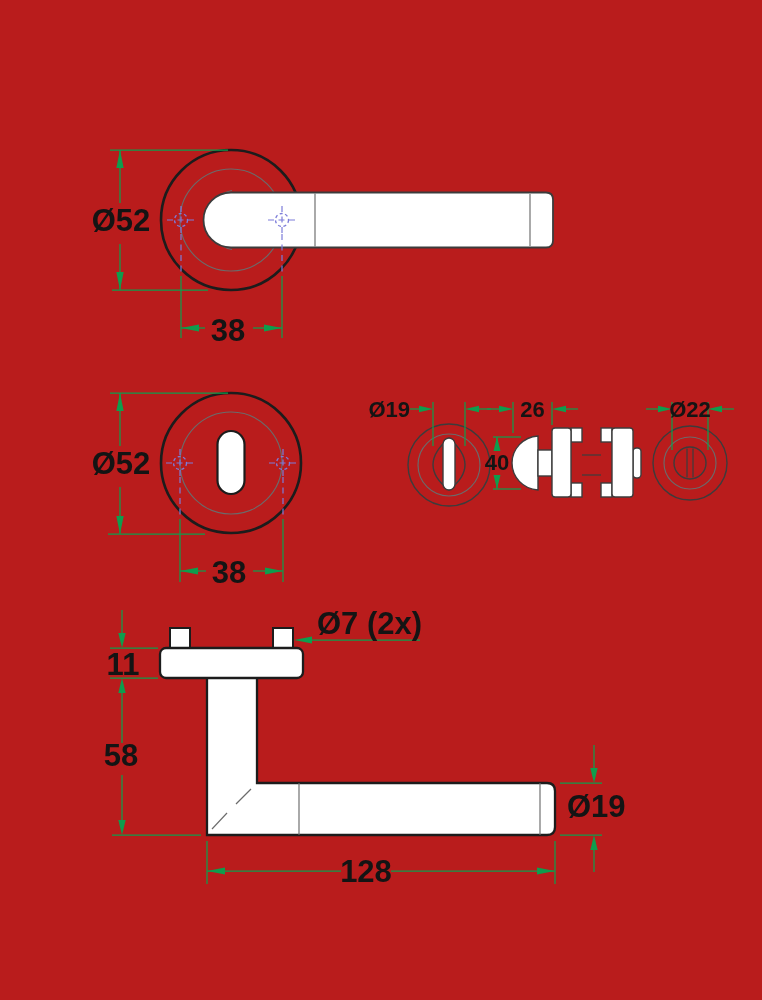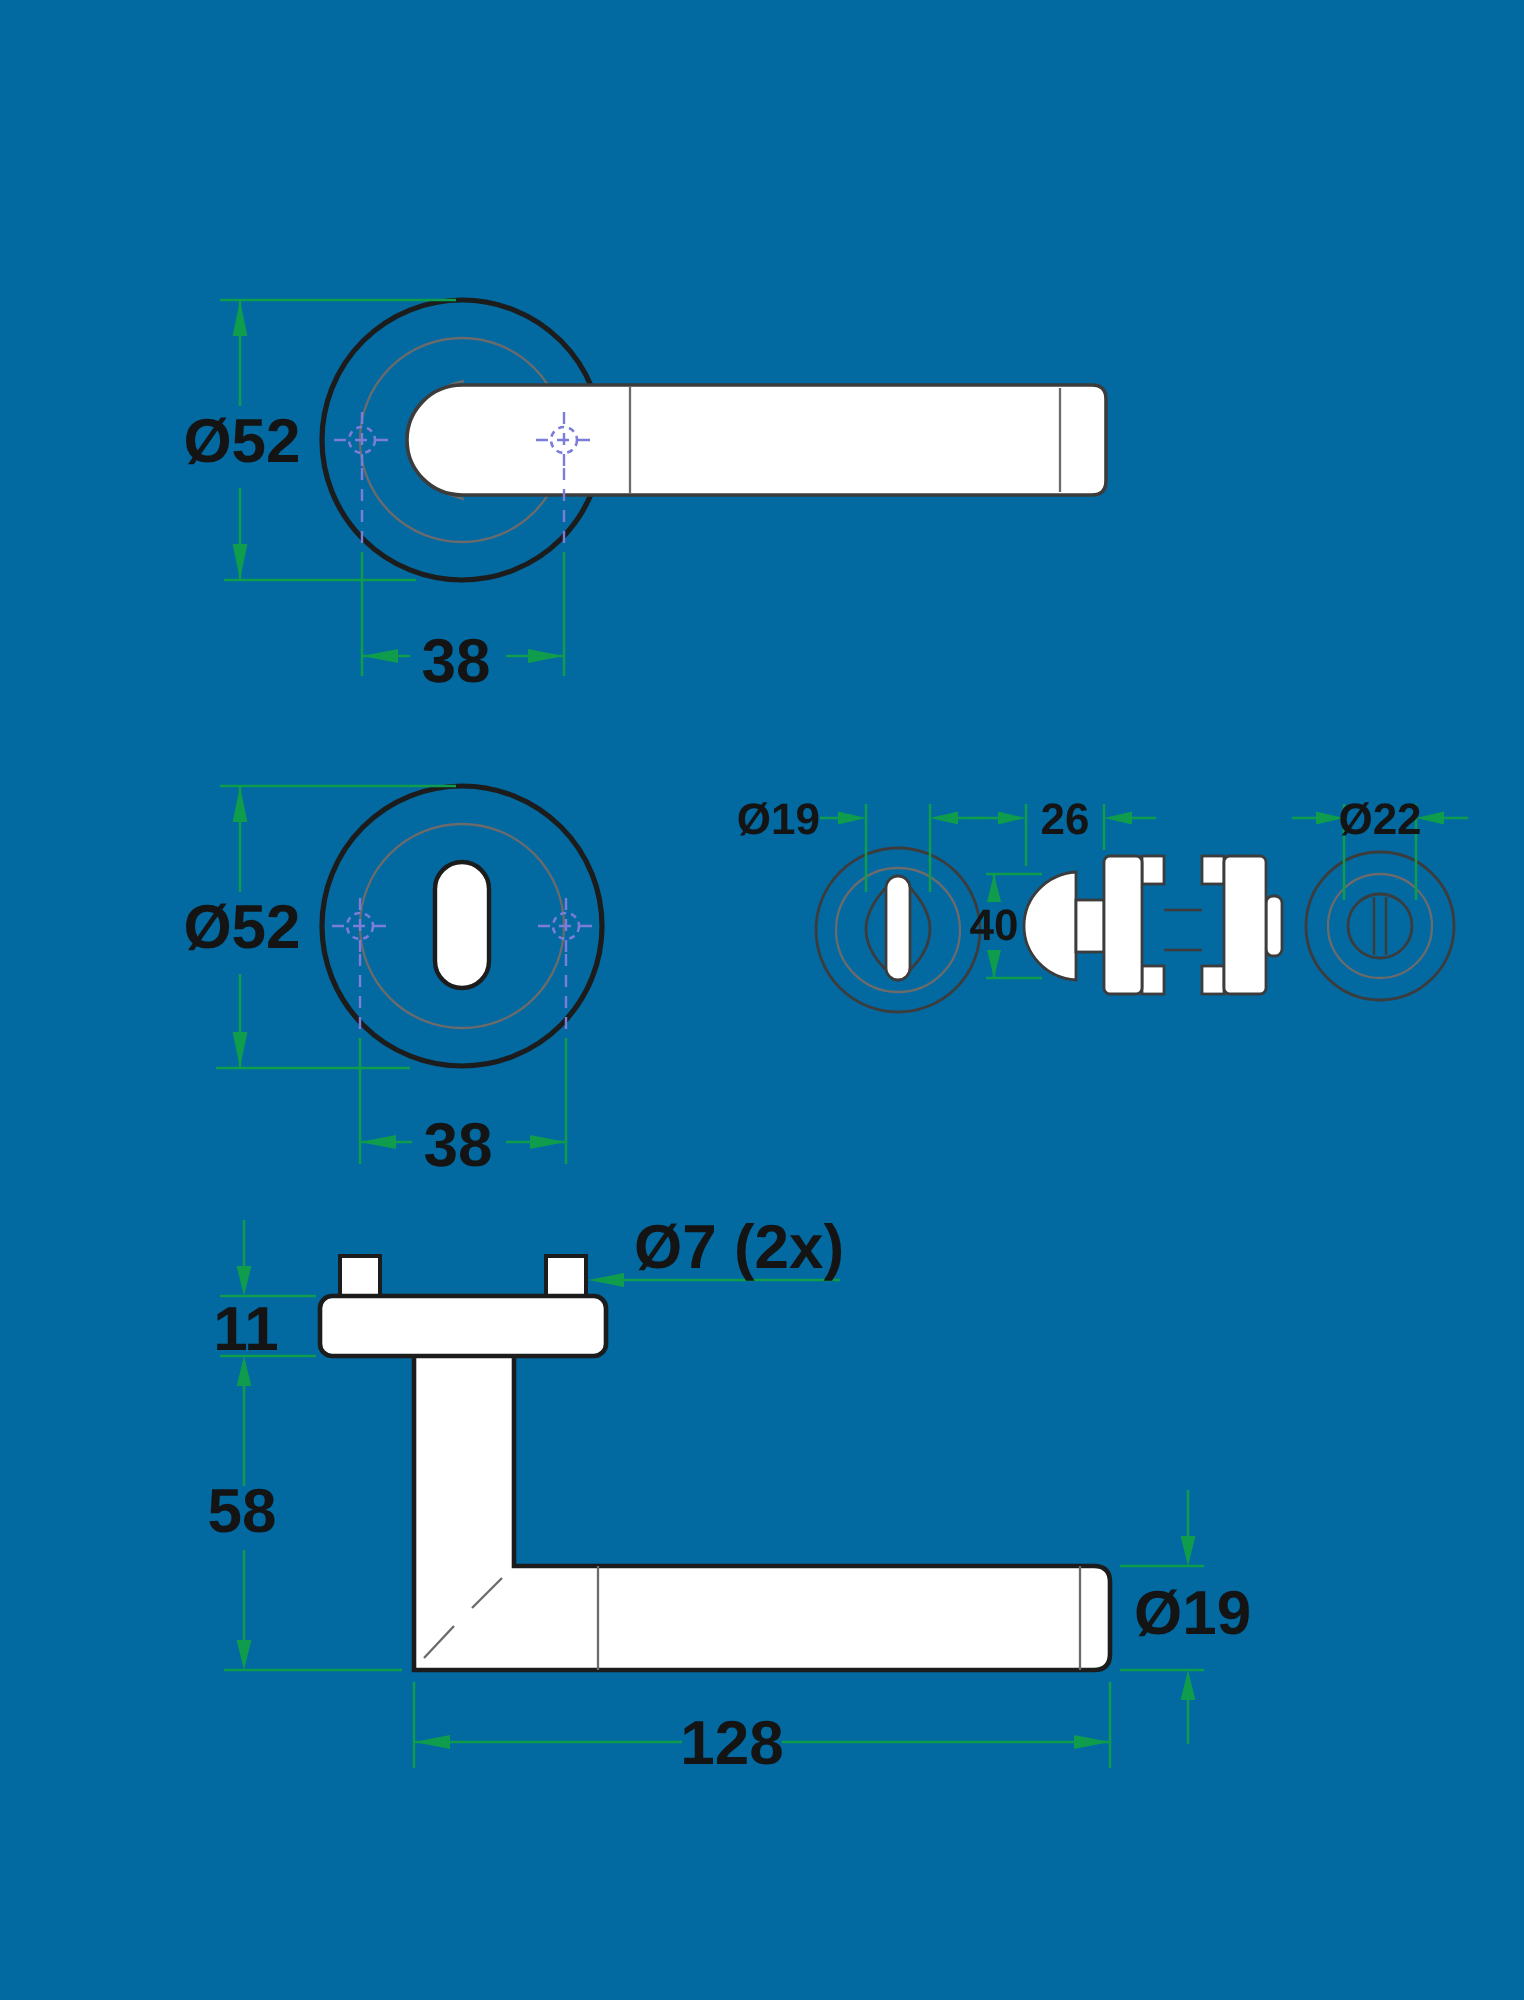--- a/index.html
+++ b/index.html
@@ -1,16 +1,16 @@
 <!DOCTYPE html>
 <html style="--c-outline: #1c1c1c; --c-thin: #6b6b6b; --c-mid: #3c3c3c; --c-dim: #0f9d4d; --c-center: #7c7cd9;"><head>
 <meta charset="utf-8">
 <style>
   html,body{margin:0;padding:0;background:#ffffff;}
-  #canvas{position:relative;width:762px;height:1000px;background:#0369a1;overflow:hidden;}
+  #canvas{position:relative;width:762px;height:1000px;background:#b91c1c;overflow:hidden;}
   svg{position:absolute;left:0;top:0;}
   
   .oc{fill:none;stroke:var(--c-outline);stroke-width:2.6;}
   .tl{fill:none;stroke:var(--c-thin);stroke-width:1.15;}
   .lv{fill:#fff;stroke:var(--c-mid);stroke-width:1.8;}
   .kh{fill:#fff;stroke:var(--c-outline);stroke-width:2.2;}
   .mn{fill:#fff;stroke:var(--c-outline);stroke-width:2.3;stroke-linejoin:miter;}
   .mn2{fill:#fff;stroke:var(--c-outline);stroke-width:2;}
   .tt{fill:none;stroke:var(--c-mid);stroke-width:1.4;}
   .ttf{fill:#fff;stroke:var(--c-mid);stroke-width:1.4;}

